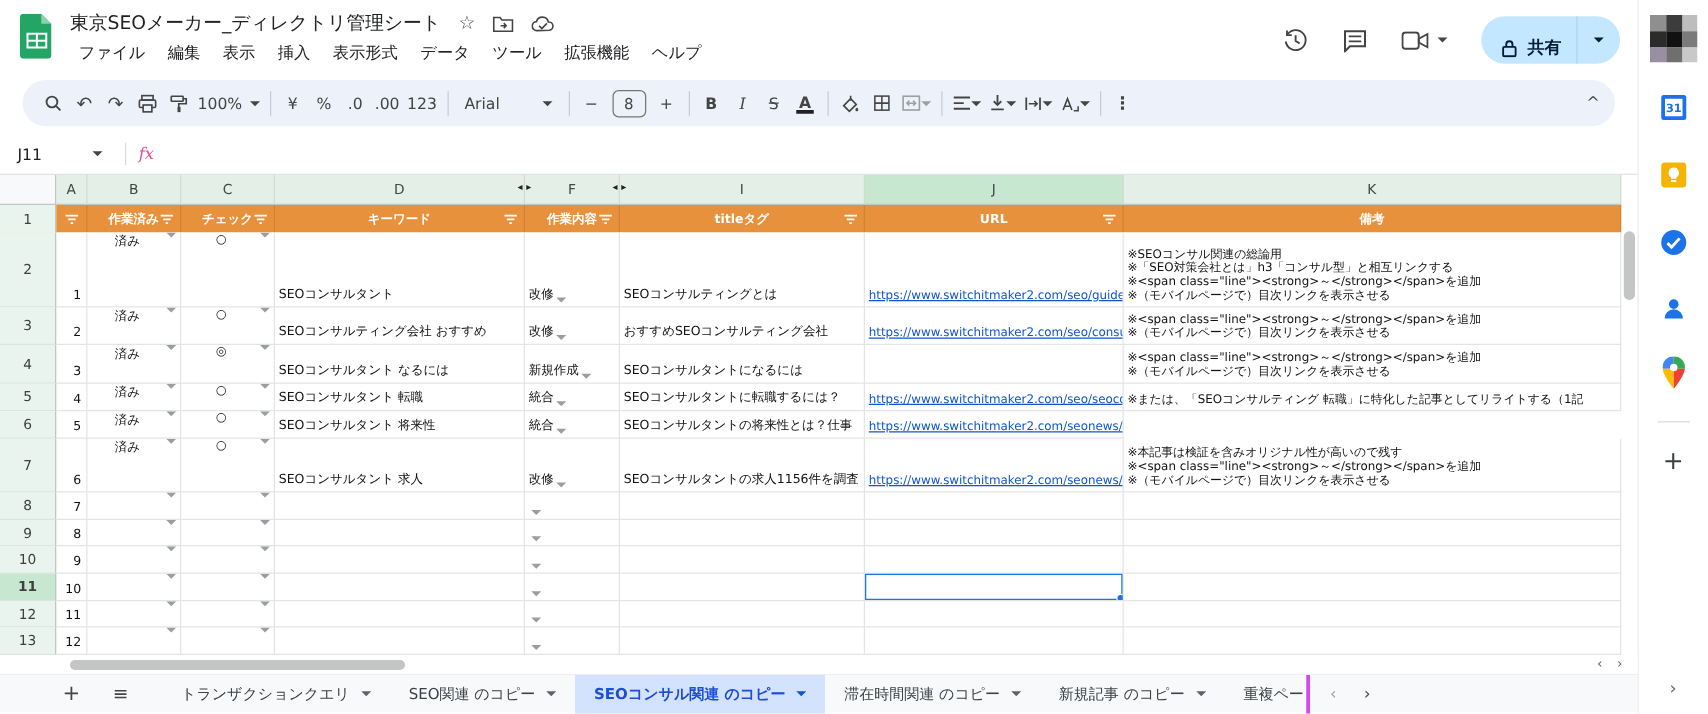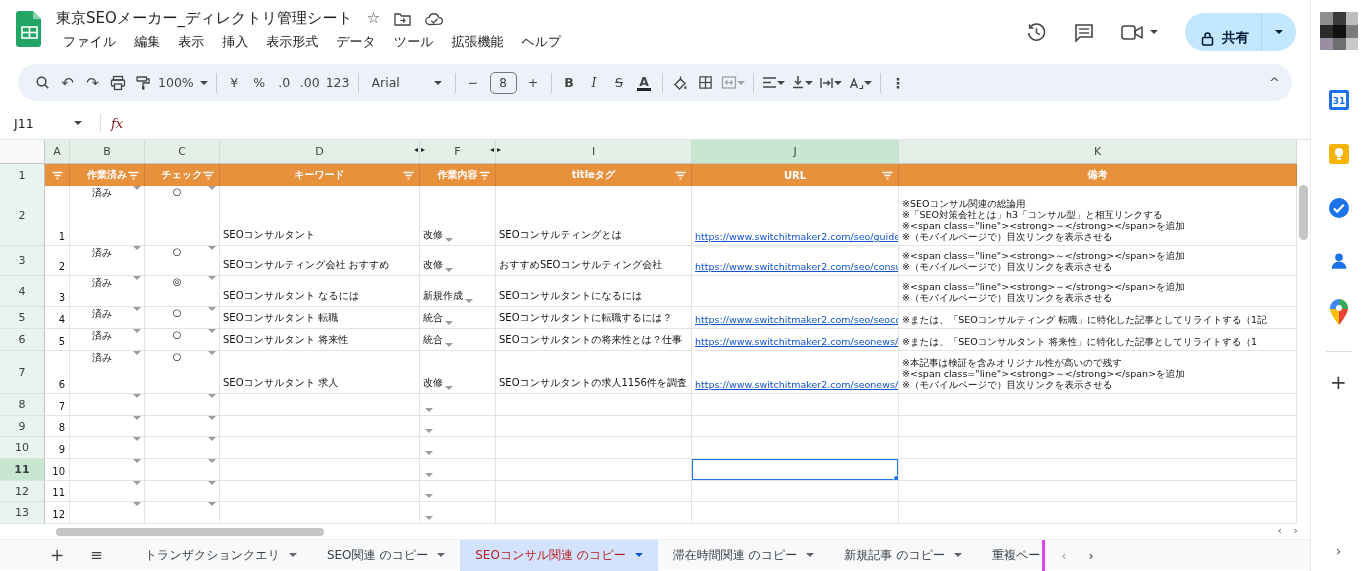--- a/index.html
+++ b/index.html
@@ -41,21 +41,21 @@
   .acolor { border-bottom:3px solid #202124; line-height:13px; padding:0 2px; font-weight:bold;}
   .fsbox { width:27px; height:22px; border:1px solid #747775; border-radius:5px; background:#edf2fa;
            display:flex; align-items:center; justify-content:center; font-size:12px; margin:0 4px; }
   .zoomsel, .fontsel { gap:6px; }
   .collapse { margin-left:auto; font-size:13px; color:#444; }
 
   
   .fbar { height:33px; border-bottom:1px solid #e0e2e5; display:flex; align-items:center; padding-left:14px; }
   .namebox { width:76px; display:flex; align-items:center; justify-content:space-between; font-size:12.5px; padding-right:8px; }
   .fdiv { width:1px; height:18px; background:#dadce0; margin:0 10px; }
-  .fx { font-family:"DejaVu Serif",serif; font-style:italic; color:#7f1d1d; font-size:13px; }
+  .fx { font-family:"DejaVu Serif",serif; font-style:italic; color:#ec4899; font-size:13px; }
 
   
   .gridwrap { position:relative; width:1310px; }
   .sheet { width:1297px; }
   .lrow { display:flex; height:24px; background:#e3efe7; }
   .corner { width:45px; flex:none; background:#f8f9fa; border-right:1px solid #c2c6c3; border-bottom:1px solid #c2c6c3; }
   .lcell { display:flex; align-items:center; justify-content:center; font-size:11px; color:#3f4946;
            border-right:1px solid #cfdbd3; border-bottom:1px solid #c2c6c3; position:relative; flex:none; }
   .lcell.sel { background:#c7e7d1; }
   .hidemark { position:absolute; top:6px; font-size:8px; color:#202124; line-height:1; }
@@ -105,31 +105,31 @@
   .hthumb { position:absolute; left:56px; top:4px; width:268px; height:8px; border-radius:4px; background:#c3c6c4; }
   .hstrip .nav { position:absolute; top:0; font-size:11px; color:#5f6368; line-height:14px; }
   .n1{ right:28px; } .n2{ right:12px; }
 
   .tabbar { height:31px; background:#f7f9fb; display:flex; align-items:center; border-top:1px solid #eceef0; }
   .tadd { margin-left:50px; font-size:17px; color:#444; }
   .tmenu { margin-left:26px; font-size:15px; color:#444; letter-spacing:-1px; }
   .tabs { display:flex; margin-left:28px; height:31px; align-items:stretch; }
   .tab { display:flex; align-items:center; gap:9px; padding:0 15px; font-size:12px; color:#3c4043; white-space:nowrap; }
   .tab .car { border-top-color:#5f6368; }
-  .tab.active { background:#d3e3fd; color:#b91c1c; font-weight:normal; }
+  .tab.active { background:#d3e3fd; color:#1d4ed8; font-weight:bold; }
   .tab.active .car { border-top-color:#0b57d0; }
   .tab.clipped { padding-right:2px; border-right:3px solid #d946ef; }
   .tnav { font-size:13px; margin-left:16px; }
   .tnav.prev { color:#9aa0a6; } .tnav.next { color:#3c4043; margin-left:22px; }
 
   
   .sidepanel { width:56px; border-left:1px solid #e9ebee; background:#fff; display:flex; flex-direction:column; align-items:center; }
   .avatar { margin-top:12px; width:38px; height:38px; }
   .sp-ic { margin-top:0; display:flex; align-items:center; justify-content:center; }
-  .sp-cal { margin-top:38px; } .sp-keep{ margin-top:30px; } .sp-tasks{ margin-top:30px; }
+  .sp-cal { margin-top:24px; } .sp-keep{ margin-top:30px; } .sp-tasks{ margin-top:30px; }
   .sp-cont{ margin-top:30px; } .sp-maps{ margin-top:27px; }
   .sp-div { width:26px; height:1px; background:#dadce0; margin-top:26px; }
   .sp-plus { margin-top:18px; font-size:20px; color:#3c4043; }
   .sp-next { margin-top:auto; margin-bottom:12px; font-size:14px; color:#5f6368; }
 
   svg { display:block; }
 </style>
 </head>
 <body>
 
@@ -537,23 +537,20 @@
               <i class="dd"></i>
             </div>
         <div class="cell col-d">SEOコンサルタント 将来性</div>
         <div class="cell col-f fwork">
               <span class="tx">統合</span>
               <i class="dd"></i>
             </div>
         <div class="cell col-i">SEOコンサルタントの将来性とは？仕事</div>
         <div class="cell col-j">
               <span class="link">https://www.switchitmaker2.com/seonews/s</span>
-            </div>
-        <div class="cell col-k">
-              <span class="kx">※または、「SEOコンサルタント 将来性」に特化した記事としてリライトする（1</span>
             </div>
       </div>
 
       <div class="grow h43">
         <div class="cell gutc col-gut">7</div>
         <div class="cell col-a num">6</div>
         <div class="cell col-b mid">
               <span class="cval">済み</span>
               <i class="dd"></i>
             </div>

